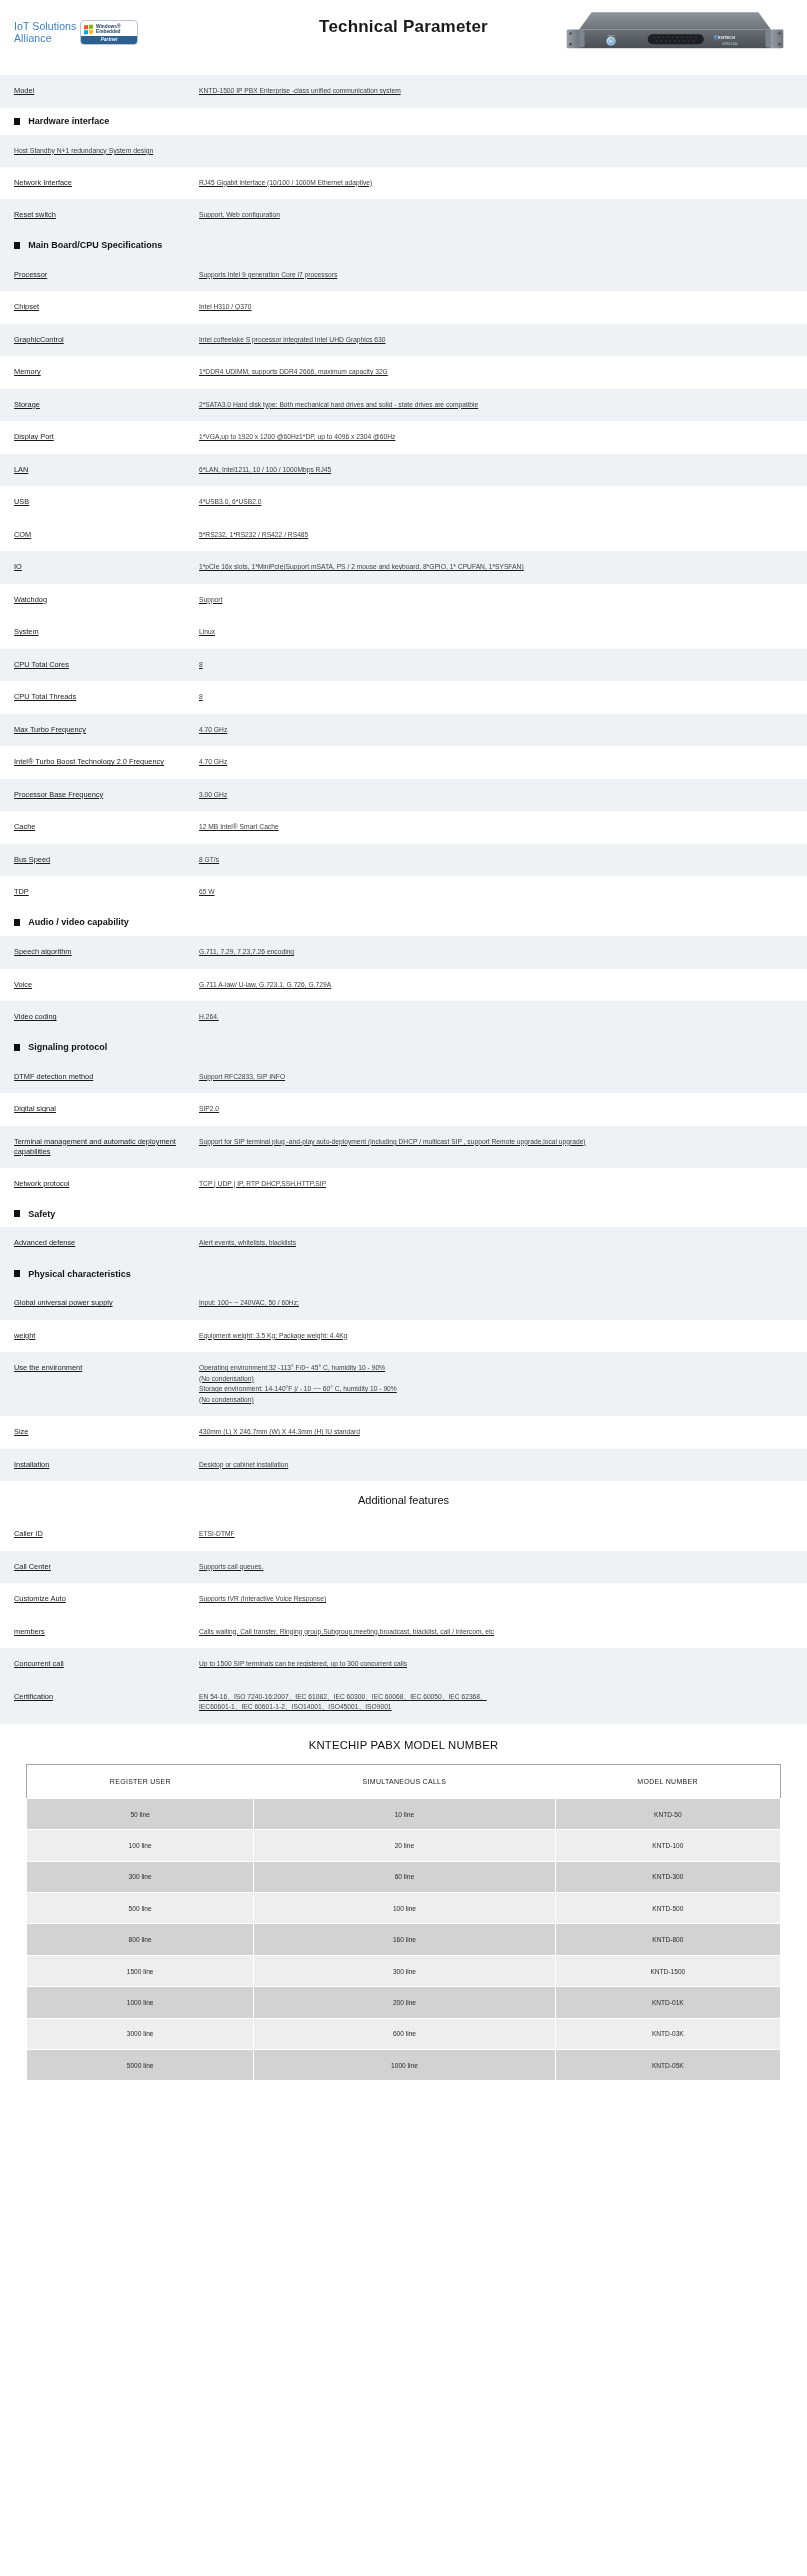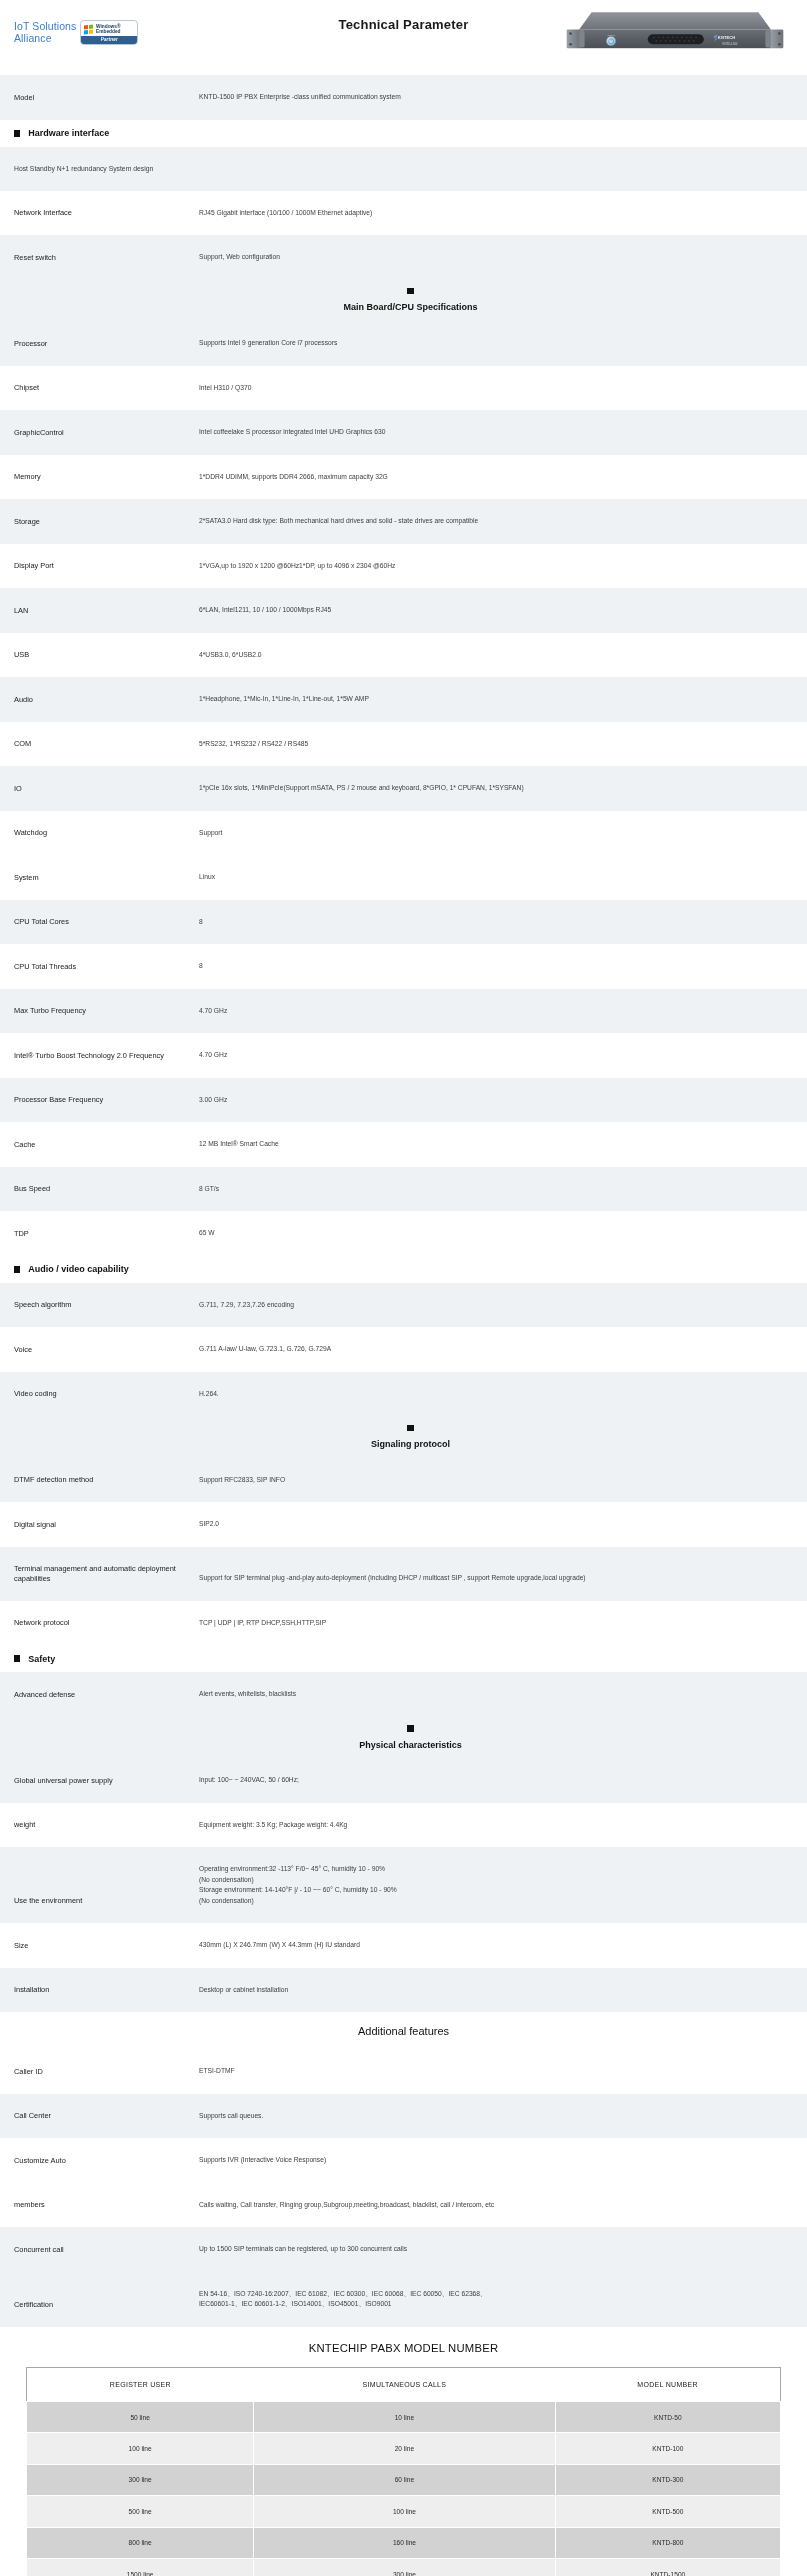--- a/index.html
+++ b/index.html
@@ -57,37 +57,38 @@
   .win-partner {
     background: #2d5f8f; color: #fff;
     font-size: 4.5px; font-style: italic; font-weight: bold;
     text-align: center; padding: 1.2px 0 1.6px;
     letter-spacing: 0.2px;
   }
   .doc-title {
     position: absolute;
     left: 0; right: 0; top: 17px;
     text-align: center;
-    font-size: 13px;
+    font-size: 17px;
     font-weight: bold;
     letter-spacing: 0.2px;
   }
   .device-img {
     position: absolute;
     right: 18.7px; top: 6.2px;
     width: 226px; height: 61px;
   }
 
   
   .spec { width: 807px; }
   .row {
     display: flex;
-    align-items: flex-end;
+    align-items: flex-start;
     min-height: 17px;
-    padding: 17px 0;
+    padding: 11px 0;
+    text-decoration: underline;
   }
   .row.alt { background: #eef2f5; }
   .row .k {
     width: 199px;
     flex: 0 0 199px;
     padding-left: 14px;
     font-size: 7.4px;
     color: #1a1a1a;
     line-height: 10px;
   }
@@ -102,21 +103,21 @@
 
   .section-head {
     display: flex;
     align-items: center;
     gap: 8px;
     padding: 8.6px 0 8.6px 14px;
     font-size: 9px;
     font-weight: bold;
     color: #111;
   }
-  .section-head.alt { background: #eef2f5; flex-direction: column; }
+  .section-head.alt { background: #eef2f5; }
   .sq {
     width: 6.2px; height: 7px;
     background: #111;
     display: inline-block;
     flex: 0 0 6.2px;
   }
 
   .sub-title {
     text-align: center;
     font-size: 11px;
@@ -307,24 +308,20 @@
           <div class="v">1*VGA,up to 1920 x 1200 @60Hz1*DP, up to 4096 x 2304 @60Hz</div>
         </div>
         <div class="row alt">
           <div class="k">LAN</div>
           <div class="v">6*LAN, Intel1211, 10 / 100 / 1000Mbps RJ45</div>
         </div>
         <div class="row">
           <div class="k">USB</div>
           <div class="v">4*USB3.0, 6*USB2.0</div>
         </div>
-        <div class="row alt">
-          <div class="k">Audio</div>
-          <div class="v">1*Headphone, 1*Mic-In, 1*Line-In, 1*Line-out, 1*5W AMP</div>
-        </div>
         <div class="row">
           <div class="k">COM</div>
           <div class="v">5*RS232, 1*RS232 / RS422 / RS485</div>
         </div>
         <div class="row alt">
           <div class="k">IO</div>
           <div class="v">1*pCIe 16x slots, 1*MiniPcIe(Support mSATA, PS / 2 mouse and keyboard, 8*GPIO, 1* CPUFAN, 1*SYSFAN)</div>
         </div>
         <div class="row">
           <div class="k">Watchdog</div>

